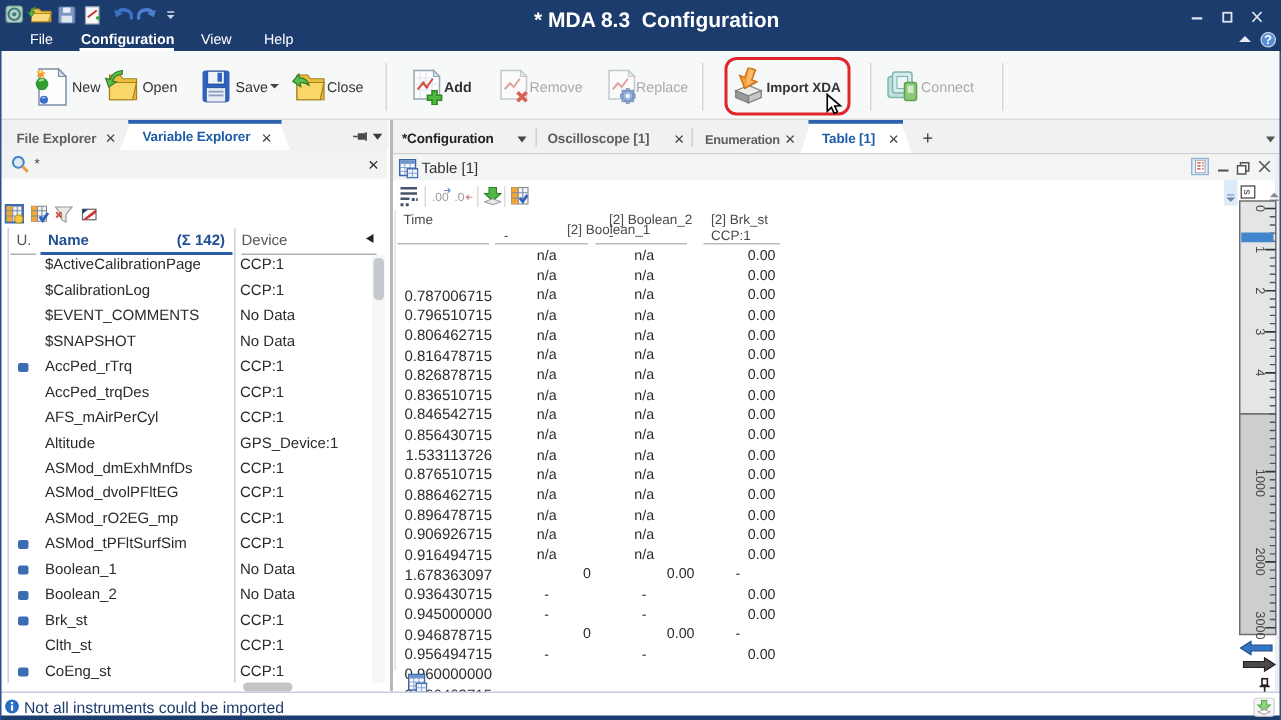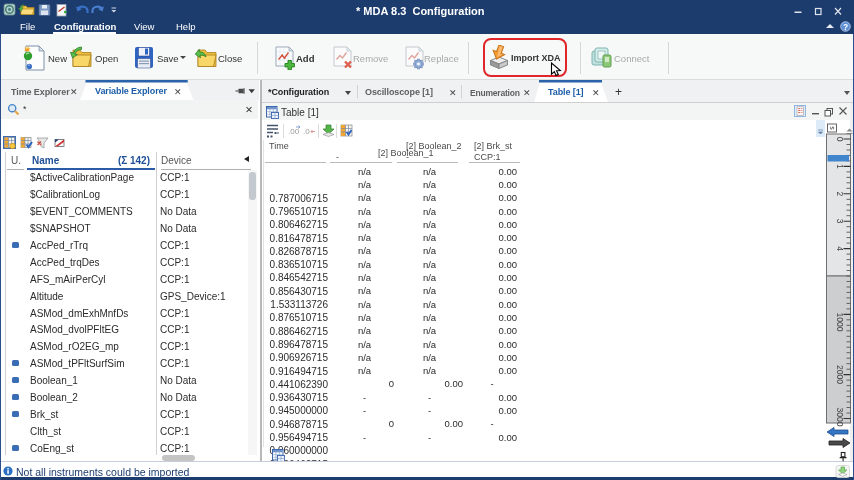--- a/index.html
+++ b/index.html
@@ -36,21 +36,21 @@
   .c3.num{left:462px;width:55px;}
   .num{text-align:right;}
   .hl{position:absolute;top:162px;height:1px;background:#bbb;}
   .hdr{position:absolute;font-size:9px;color:#4a4a4a;}
 </style>
 </head>
 <body>
 <div id="page">
 
   <div class="abs" id="titlebar"></div>
-  <div class="txt" style="left:356px;top:5px;font-size:11px;font-weight:bold;color:#fff;">* MDA 8.3&nbsp;&nbsp;Configuration</div>
+  <div class="txt" style="left:356px;top:5px;font-size:14px;font-weight:bold;color:#fff;">* MDA 8.3&nbsp;&nbsp;Configuration</div>
 
   <svg class="abs" style="left:790px;top:6px;" width="60" height="14" viewBox="0 0 60 14">
     <rect x="4.5" y="5.5" width="7" height="1.5" fill="#dfe4ec"></rect>
     <rect x="25.5" y="2.5" width="5.5" height="6" fill="none" stroke="#dfe4ec" stroke-width="1.2"></rect>
     <path d="M45 2 L51 8.5 M51 2 L45 8.5" stroke="#dfe4ec" stroke-width="1.2"></path>
   </svg>
 
   <svg class="abs" style="left:2px;top:2px;" width="120" height="15" viewBox="0 0 120 15">
 
     <rect x="2" y="2" width="11" height="11" rx="2" fill="#b8cec9" stroke="#6f958e" stroke-width="0.8"></rect>
@@ -190,21 +190,21 @@
   <div class="rlbl" style="left:218px;">Close</div>
   <div class="rlbl" style="left:296px;font-weight:bold;">Add</div>
   <div class="rlbl dis" style="left:353px;">Remove</div>
   <div class="rlbl dis" style="left:424px;">Replace</div>
   <div class="rlbl" style="left:511px;font-weight:bold;font-size:9px;">Import XDA</div>
   <div class="rlbl dis" style="left:614px;">Connect</div>
 
   <div class="abs" style="left:483px;top:38px;width:84px;height:38.5px;border:2.5px solid #e0262b;border-radius:8px;box-sizing:border-box;"></div>
 
   <div class="tabbar" style="left:0;top:80px;width:259px;height:20px;"></div>
-  <div class="tabtxt" style="left:11px;top:86.5px;">Time Explorer</div>
+  <div class="tabtxt" style="left:11px;top:86.5px;">File Explorer</div>
   <div class="tabx" style="left:70px;top:87px;">✕</div>
   <svg class="abs" style="left:78px;top:80px;" width="118" height="20" viewBox="0 0 118 20">
     <path d="M2 20 L8.5 2.5 L108.7 2.5 L115.5 20 Z" fill="#fff"></path>
     <path d="M7.5 1.2 L109.7 1.2" stroke="#2a62ac" stroke-width="2.5"></path>
   </svg>
   <div class="atabtxt" style="left:95px;top:86px;">Variable Explorer</div>
   <div class="tabx" style="left:174px;top:87px;">✕</div>
   <svg class="abs" style="left:234px;top:85px;" width="22" height="12" viewBox="0 0 22 12">
     <path d="M1.5 6 h3" stroke="#4a4a4a" stroke-width="1.1"></path>
     <rect x="4.5" y="3.8" width="5" height="4.4" fill="#4a4a4a" rx="0.5"></rect>
@@ -490,21 +490,21 @@
       <span class="c2">n/a</span>
       <span class="c3 num">0.00</span>
     </div>
   <div class="drow" style="left:0;top:336.9px;width:280px;">
       <span class="c0">0.916494715</span>
       <span class="c1">n/a</span>
       <span class="c2">n/a</span>
       <span class="c3 num">0.00</span>
     </div>
   <div class="drow" style="left:0;top:350.2px;width:280px;">
-      <span class="c0">0.441062390</span>
+      <span class="c0">1.678363097</span>
       <span class="c1">n/a</span>
       <span class="c2">n/a</span>
       <span class="c3 num">0.00</span>
     </div>
   <div class="drow" style="left:0;top:363.5px;width:280px;">
       <span class="c0">0.936430715</span>
       <span class="c1">n/a</span>
       <span class="c2">n/a</span>
       <span class="c3 num">0.00</span>
     </div>

